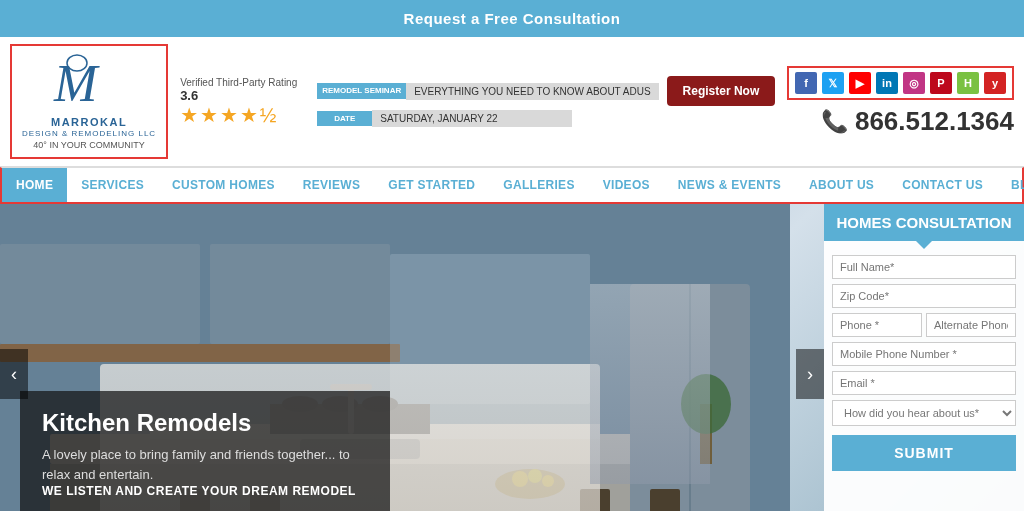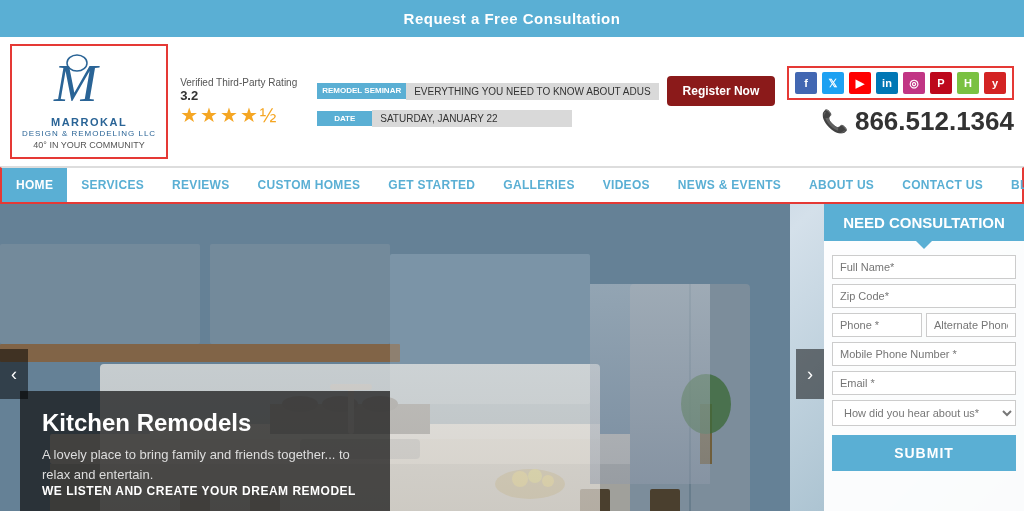--- a/index.html
+++ b/index.html
@@ -380,21 +380,21 @@
     </div>
     <div class="logo-company">MARROKAL</div>
     <div class="logo-sub">DESIGN &amp; REMODELING LLC</div>
     <div class="logo-badge">
       <span>40</span>° <span>IN YOUR COMMUNITY</span>
     </div>
   </div>
 
   <div class="rating-block">
     <div class="rating-label">Verified Third-Party Rating</div>
-    <div class="rating-number">3.2</div>
+    <div class="rating-number">3.6</div>
     <div class="stars">★★★★½</div>
   </div>
 
   <div class="seminar-block">
     <div class="seminar-row">
       <div class="seminar-tag">REMODEL SEMINAR</div>
       <div class="seminar-text">EVERYTHING YOU NEED TO KNOW ABOUT ADUS</div>
       <button class="register-btn">Register Now</button>
     </div>
     <div class="seminar-row">
@@ -418,22 +418,22 @@
       <span class="phone-icon">📞</span>
       <span>866.512.1364</span>
     </div>
   </div>
 
 </div>
 
 <nav class="nav">
   <div class="nav-item active">HOME</div>
   <div class="nav-item">SERVICES</div>
+  <div class="nav-item">CUSTOM HOMES</div>
   <div class="nav-item">REVIEWS</div>
-  <div class="nav-item">CUSTOM HOMES</div>
   <div class="nav-item">GET STARTED</div>
   <div class="nav-item">GALLERIES</div>
   <div class="nav-item">VIDEOS</div>
   <div class="nav-item">NEWS &amp; EVENTS</div>
   <div class="nav-item">ABOUT US</div>
   <div class="nav-item">CONTACT US</div>
   <div class="nav-item">BLOG</div>
 </nav>
 
 <div class="hero">
@@ -489,21 +489,21 @@
   <div class="hero-text-box">
     <div class="hero-title">Kitchen Remodels</div>
     <div class="hero-subtitle">A lovely place to bring family and friends together... to relax and entertain.</div>
     <div class="hero-cta">WE LISTEN AND CREATE YOUR DREAM REMODEL</div>
   </div>
 
   <button class="carousel-prev">‹</button>
   <button class="carousel-next">›</button>
 
   <div class="consult-panel">
-    <div class="consult-header">NEED CONSULTATION</div>
+    <div class="consult-header">HOMES CONSULTATION</div>
     <div class="consult-form">
       <input class="consult-input" type="text" placeholder="Full Name*" style="">
       <input class="consult-input" type="text" placeholder="Zip Code*" style="">
       <div class="consult-row">
         <input class="consult-input" type="text" placeholder="Phone *" style="">
         <input class="consult-input" type="text" placeholder="Alternate Phone *" style="">
       </div>
       <input class="consult-input" type="text" placeholder="Mobile Phone Number *" style="">
       <input class="consult-input" type="email" placeholder="Email *" style="">
       <select class="consult-select">

